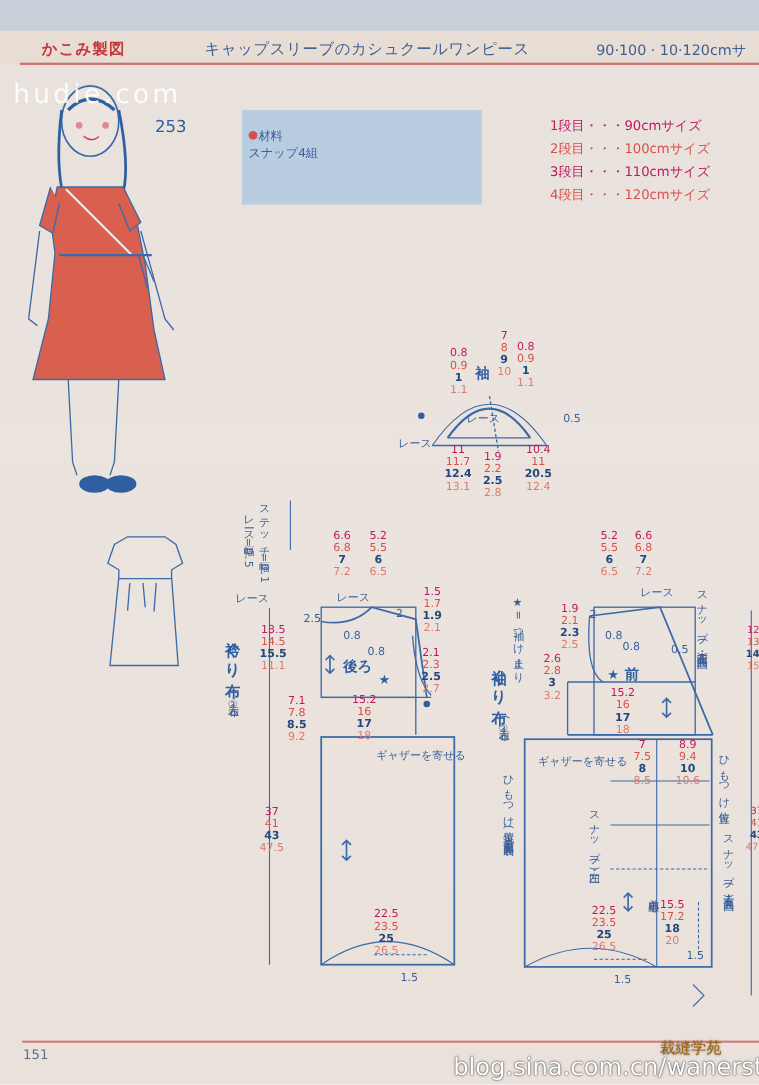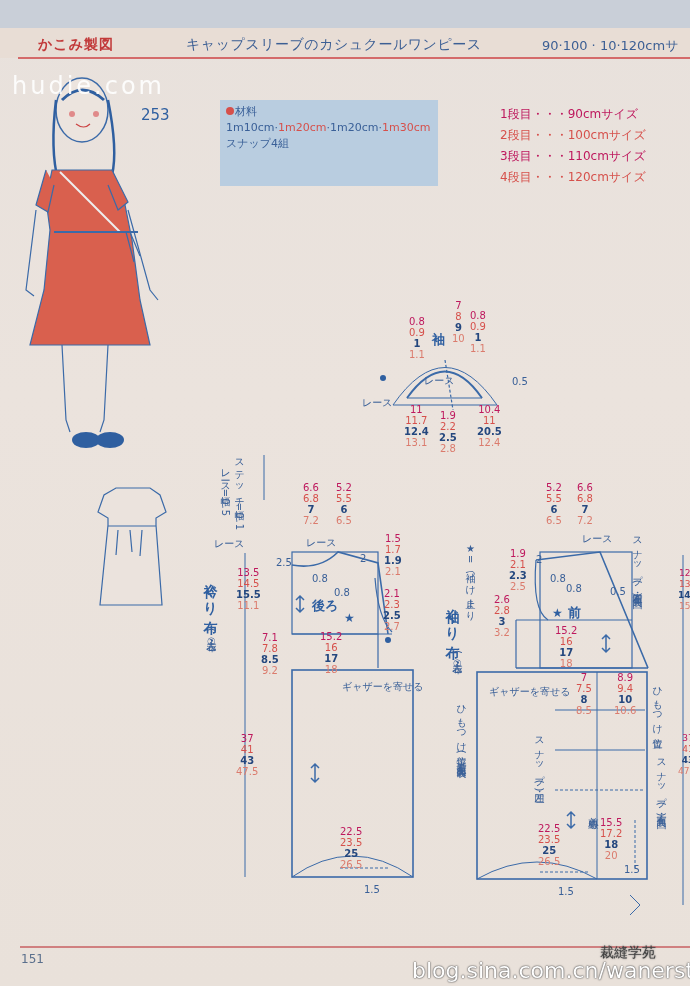--- a/index.html
+++ b/index.html
@@ -8,33 +8,33 @@
     font-family:"DejaVu Sans","Liberation Sans",sans-serif;color:#3a5f96;}
   .topstrip{position:absolute;left:0;top:0;width:690px;height:28px;background:#c9cfd8;}
   .header{position:absolute;left:0;top:28px;width:690px;height:30px;background:#e8ddd5;}
   .hdr-brand{position:absolute;left:38px;top:36px;font-size:14px;color:#c23a3a;font-weight:bold;letter-spacing:1px;}
   .hdr-title{position:absolute;left:186px;top:36px;font-size:14px;color:#3c5f94;letter-spacing:0.5px;}
   .hdr-sizes{position:absolute;left:542px;top:37px;font-size:13px;color:#3c5f94;white-space:nowrap;}
   .hdr-line{position:absolute;left:18px;top:57px;width:672px;height:2px;background:#d46a6a;}
   .wm{position:absolute;left:0;top:72px;font-size:24px;color:#fff;letter-spacing:3px;opacity:.9;font-family:"DejaVu Sans",sans-serif;margin-left:12px;}
   .num253{position:absolute;left:141px;top:106px;font-size:15px;color:#2f5fa0;}
   .matbox{position:absolute;left:220px;top:100px;width:218px;height:86px;background:#b9cde0;
-    font-size:11px;line-height:16px;color:#3a6098;padding:4px 0 0 6px;box-sizing:border-box;}
+    font-size:11px;line-height:16px;color:#3a6098;padding:16px 0 0 6px;box-sizing:border-box;}
   .matbox .red{color:#d6504b;}
   .matbox .dot{display:inline-block;width:8px;height:8px;border-radius:50%;background:#d6504b;margin-right:1px;vertical-align:0;}
   .sizes{position:absolute;left:500px;top:104px;font-size:12px;line-height:21px;}
   .sizes div{white-space:nowrap;}
   .blue{color:#be185d;} .red{color:#d6504b;} .dark{color:#24477e;font-weight:bold;} .pink{color:#db7b6d;}
   .vnum{position:absolute;font-size:10px;line-height:11px;text-align:center;}
   .lbl{position:absolute;font-size:10px;color:#3a6098;white-space:nowrap;}
   .vtext{position:absolute;writing-mode:vertical-rl;font-size:10px;color:#3a6098;letter-spacing:1px;}
   .bigv{position:absolute;writing-mode:vertical-rl;font-size:14px;font-weight:bold;color:#2f5fa0;letter-spacing:2px;}
   .footer-line{position:absolute;left:20px;top:946px;width:670px;height:2px;background:#d08080;}
   .pnum{position:absolute;left:21px;top:952px;font-size:12px;color:#5a6f8c;}
-  .credit{position:absolute;left:600px;top:944px;font-size:14px;color:#404040;text-shadow:0 0 2px #666;}
+  .credit{position:absolute;left:600px;top:944px;font-size:14px;color:#a16207;text-shadow:0 0 2px #666;}
   .blog{position:absolute;left:412px;top:958px;font-size:22px;color:#fff;letter-spacing:0;text-shadow:0 0 2px #444,0 0 1px #444;}
   svg{position:absolute;left:0;top:0;}
 </style>
 </head>
 <body>
 
 <div class="topstrip"></div>
 <div class="header"></div>
 <div class="hdr-brand">かこみ製図</div>
 <div class="hdr-title">キャップスリーブのカシュクールワンピース</div>
@@ -128,21 +128,20 @@
       <path d="M571 812 L571 828 M567 816 L571 812 L575 816 M567 824 L571 828 L575 824"></path>
     </g>
   </g>
 </svg>
 
 <div class="wm">hudie.com</div>
 <div class="num253">253</div>
 
 <div class="matbox">
   <div><span class="dot"></span><span>材料</span></div>
-  <div><span>1m10cm</span>·<span class="red">1m20cm</span>·<span>1m20cm</span>·<span class="red">1m30cm</span></div>
   <div>スナップ4組</div>
 </div>
 
 <div class="sizes">
   <div class="blue">1段目・・・90cmサイズ</div>
   <div class="red">2段目・・・100cmサイズ</div>
   <div class="blue">3段目・・・110cmサイズ</div>
   <div class="red">4段目・・・120cmサイズ</div>
 </div>
 

